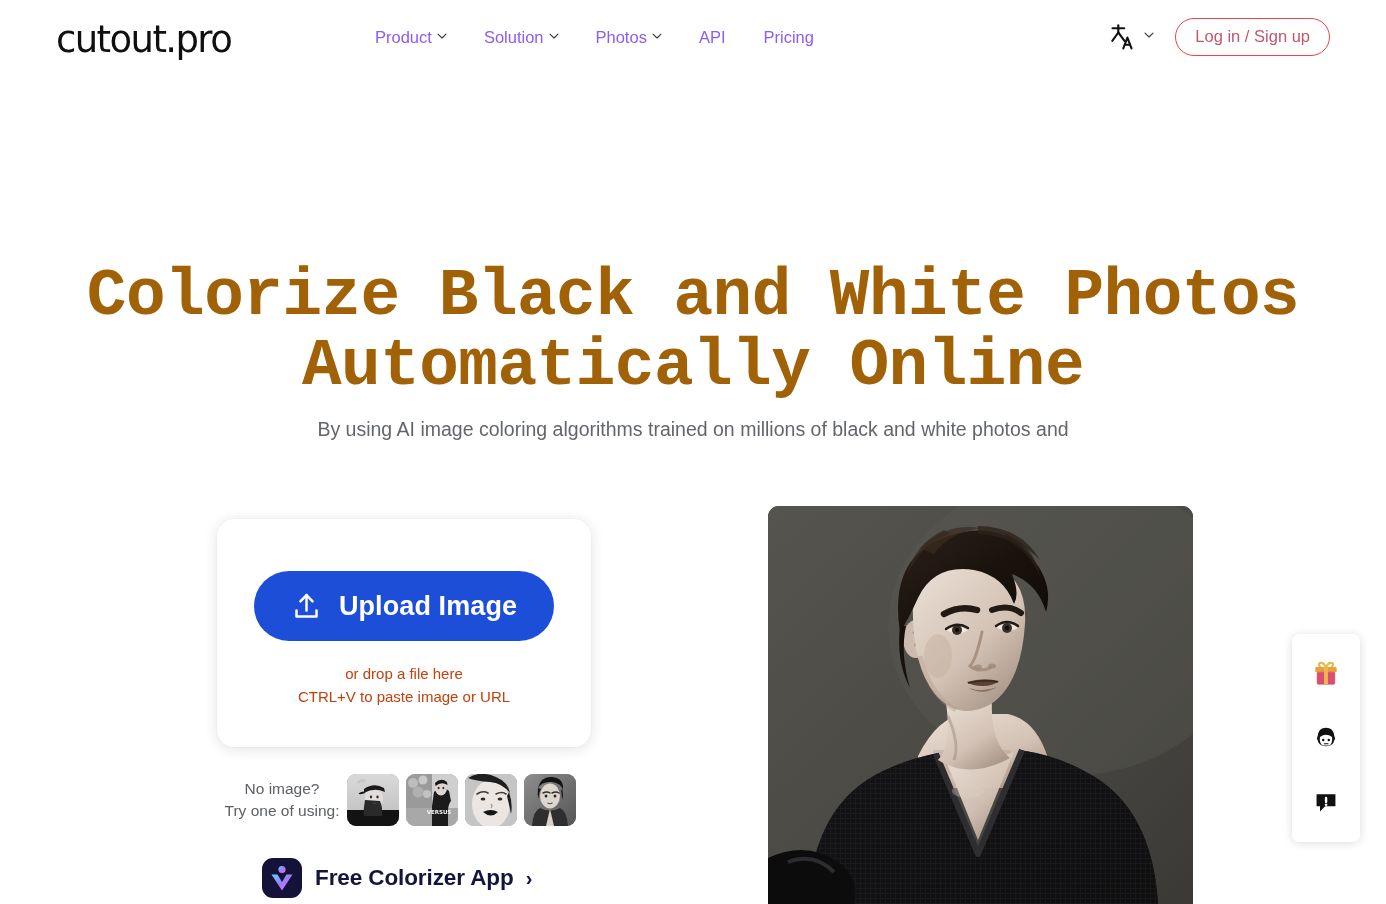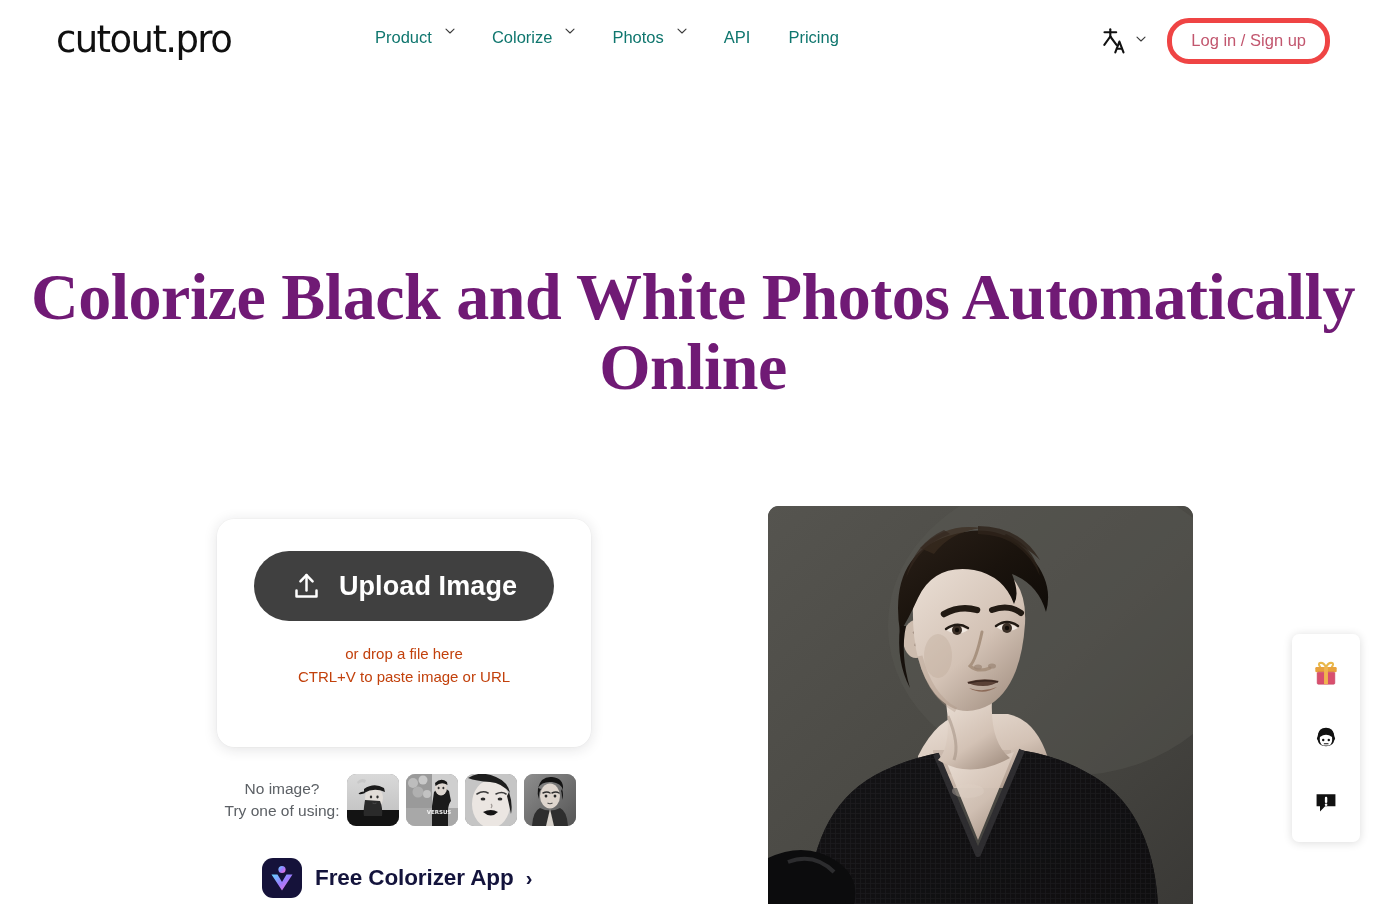--- a/index.html
+++ b/index.html
@@ -25,22 +25,22 @@
     font-family: "DejaVu Sans", sans-serif;
     font-size: 37px;
     font-weight: 400;
     letter-spacing: -1.6px;
     color: #101010;
     line-height: 44px;
     white-space: nowrap;
   }
   .nav { position: absolute; left: 375px; top: 28px; display: flex; align-items: center; gap: 0; }
   .nav-item {
-    display: flex; align-items: flex-start; gap: 13px;
-    font-size: 16.5px; color: #0f766e;
+    display: flex; align-items: center; gap: 5px;
+    font-size: 16.5px; color: #8b5cf6;
     margin-right: 38px;
     cursor: pointer; white-space: nowrap;
   }
   .nav-item:last-child { margin-right: 6px; }
   .chev {
     display: inline-block;
     width: 9px; height: 9px;
     position: relative; top: -2px;
   }
   .chev svg { display: block; }
@@ -48,41 +48,41 @@
   .header-right {
     position: absolute; right: 56px; top: 18px;
     display: flex; align-items: center; gap: 22px;
   }
   .lang {
     display: flex; align-items: center; gap: 6px;
     cursor: pointer;
   }
   .lang-icon { width: 30px; height: 30px; display: block; }
   .login-btn {
-    border: 5px solid #ef4444;
+    border: 1px solid #ef4444;
     color: #c2566e;
     background: #fff;
     border-radius: 22px;
     padding: 9px 19px 10px;
     font-size: 16.5px;
     line-height: 1;
     cursor: pointer;
     white-space: nowrap;
   }
 
   
   .hero-title {
     position: absolute; top: 218px; left: 0; width: 1386px;
     text-align: center;
-    font-family: Liberation Serif, serif;
+    font-family: Liberation Mono, monospace;
     font-size: 66px;
     font-weight: bold;
     line-height: 70px;
     letter-spacing: -0.5px;
-    color: #701a75;
+    color: #a16207;
   }
   .hero-sub {
     position: absolute; top: 396px; left: 0; width: 1386px;
     text-align: center;
     font-size: 19.5px;
     line-height: 27px;
     color: #62666b;
   }
   .hero-sub span { display: block; }
 
@@ -90,23 +90,23 @@
   .upload-card {
     position: absolute;
     left: 217px; top: 519px;
     width: 374px; height: 228px;
     background: #ffffff;
     border-radius: 17px;
     box-shadow: 0 2px 14px rgba(30,30,40,0.13), 0 0 0 0.5px rgba(0,0,0,0.03);
     display: flex; flex-direction: column; align-items: center;
   }
   .upload-btn {
-    margin-top: 32px;
+    margin-top: 52px;
     width: 300px; height: 70px;
-    background: #404040;
+    background: #1d4ed8;
     border: none;
     border-radius: 35px;
     color: #fff;
     display: flex; align-items: center; justify-content: center;
     gap: 17px;
     cursor: pointer;
   }
   .upload-icon { width: 31px; height: 31px; display: block; }
   .upload-label {
     font-size: 27px; font-weight: bold; letter-spacing: 0.1px;
@@ -199,21 +199,21 @@
     <div class="nav-item">
       <span>Product</span>
       <span class="chev">
         <svg viewBox="0 0 10 10" width="10" height="10">
             <path d="M1 3.2 L5 7 L9 3.2" fill="none" stroke="#3a3a3a" stroke-width="1.1" stroke-linecap="round" stroke-linejoin="round"></path>
           </svg>
       </span>
     </div>
 
     <div class="nav-item">
-      <span>Colorize</span>
+      <span>Solution</span>
       <span class="chev">
         <svg viewBox="0 0 10 10" width="10" height="10">
             <path d="M1 3.2 L5 7 L9 3.2" fill="none" stroke="#3a3a3a" stroke-width="1.1" stroke-linecap="round" stroke-linejoin="round"></path>
           </svg>
       </span>
     </div>
 
     <div class="nav-item">
       <span>Photos</span>
       <span class="chev">
@@ -259,20 +259,21 @@
     <button class="login-btn">Log in / Sign up</button>
   </div>
 </div>
 
 <h1 class="hero-title">
   <span>Colorize Black and White Photos</span>
   <span>Automatically Online</span>
 </h1>
 
 <p class="hero-sub">
+  <span>By using AI image coloring algorithms trained on millions of black and white photos and</span>
 </p>
 
 <div class="upload-card">
 
   <button class="upload-btn">
     <span class="upload-icon">
       <svg viewBox="0 0 31 31" width="31" height="31">
         <path d="M15.5 4 L15.5 19.5" stroke="#fff" stroke-width="2.5" stroke-linecap="round"></path>
         <path d="M9.4 10.4 L15.5 4.2 L21.6 10.4" fill="none" stroke="#fff" stroke-width="2.5" stroke-linecap="round" stroke-linejoin="round"></path>
         <path d="M5.5 19.5 V25.5 H25.5 V19.5" fill="none" stroke="#fff" stroke-width="2.5" stroke-linecap="round" stroke-linejoin="round"></path>

